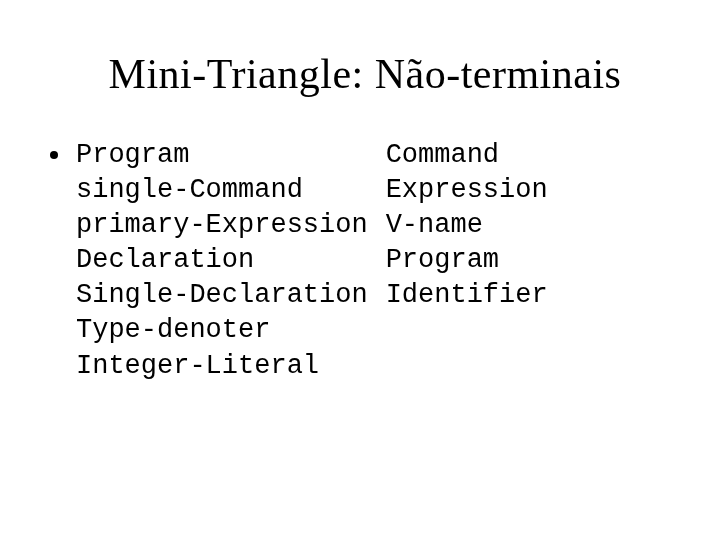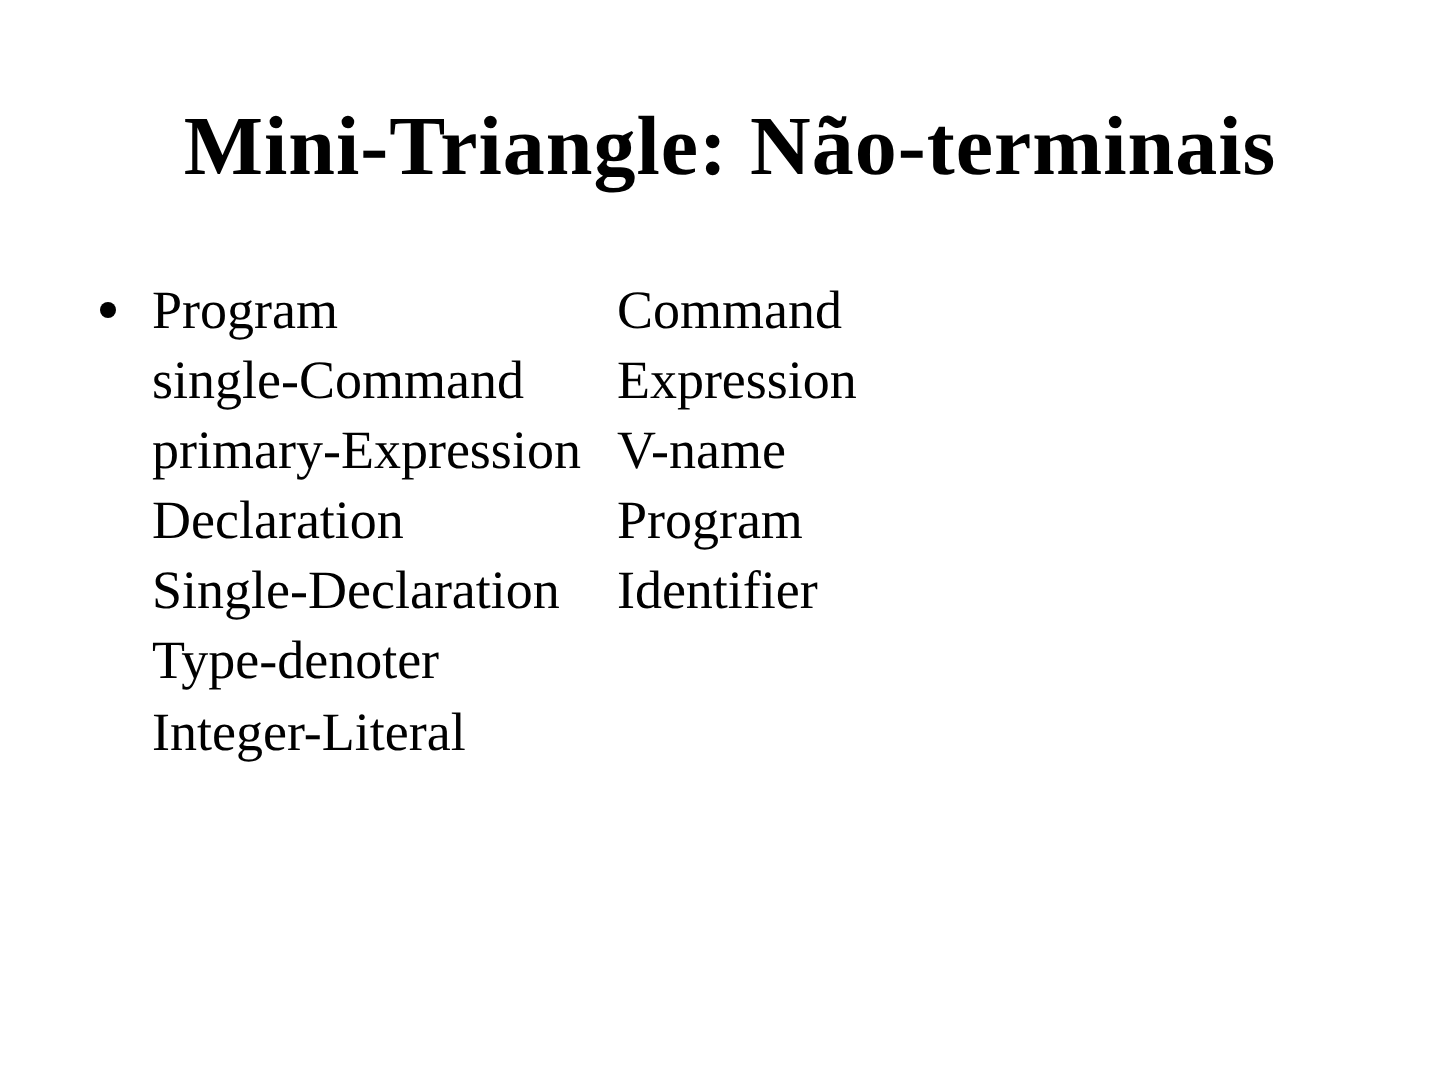--- a/index.html
+++ b/index.html
@@ -12,29 +12,29 @@
     color: #000000;
   }
   .slide {
     width: 720px;
     height: 540px;
     box-sizing: border-box;
     padding: 40px 40px 40px 50px;
   }
   .title {
     font-size: 42px;
-    font-weight: 700;
+    font-weight: 400;
     text-align: center;
     margin: 10px 0 40px 0;
     letter-spacing: 0.5px;
   }
   .content {
     display: flex;
     align-items: flex-start;
-    font-family: Liberation Serif, serif;
+    font-family: Liberation Mono, monospace;
     font-size: 27px;
     line-height: 1.3;
   }
   .bullet {
     width: 8px;
     height: 8px;
     background: #000;
     border-radius: 50%;
     margin-top: 13px;
     margin-right: 18px;

